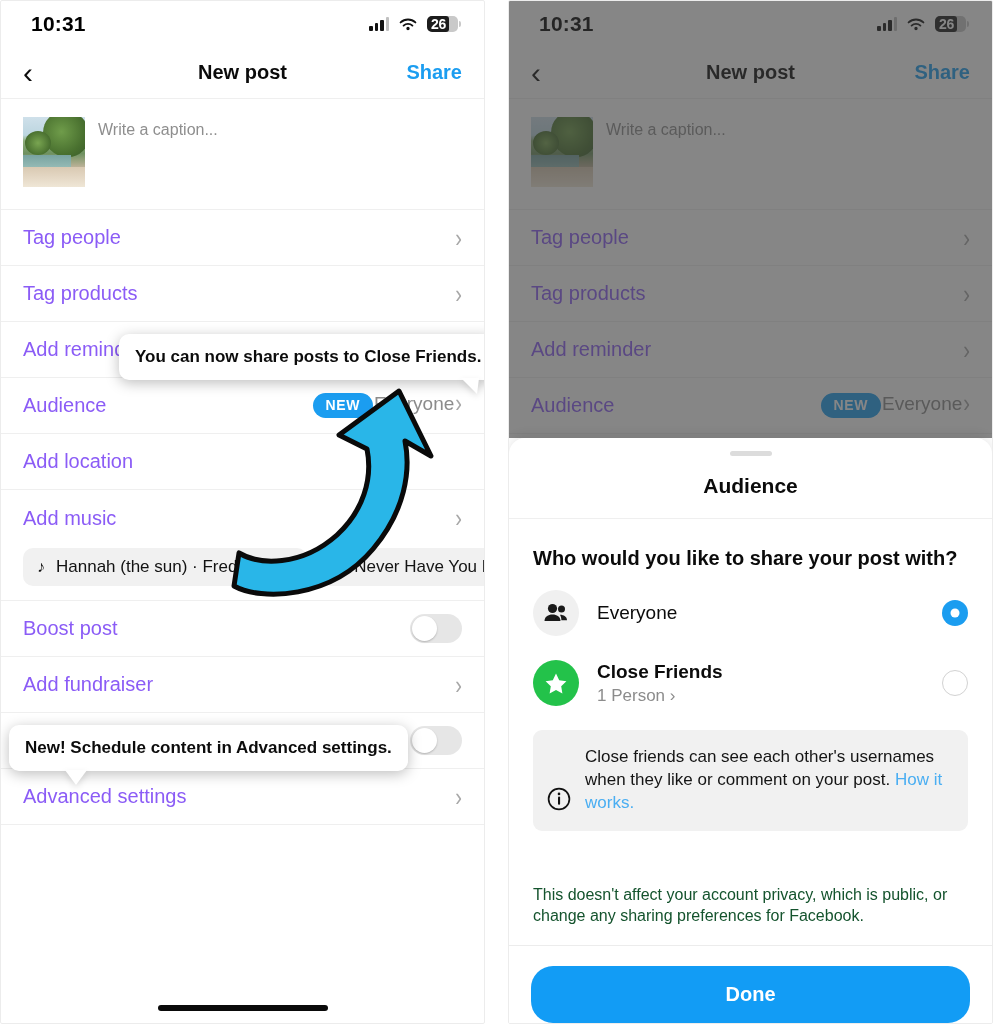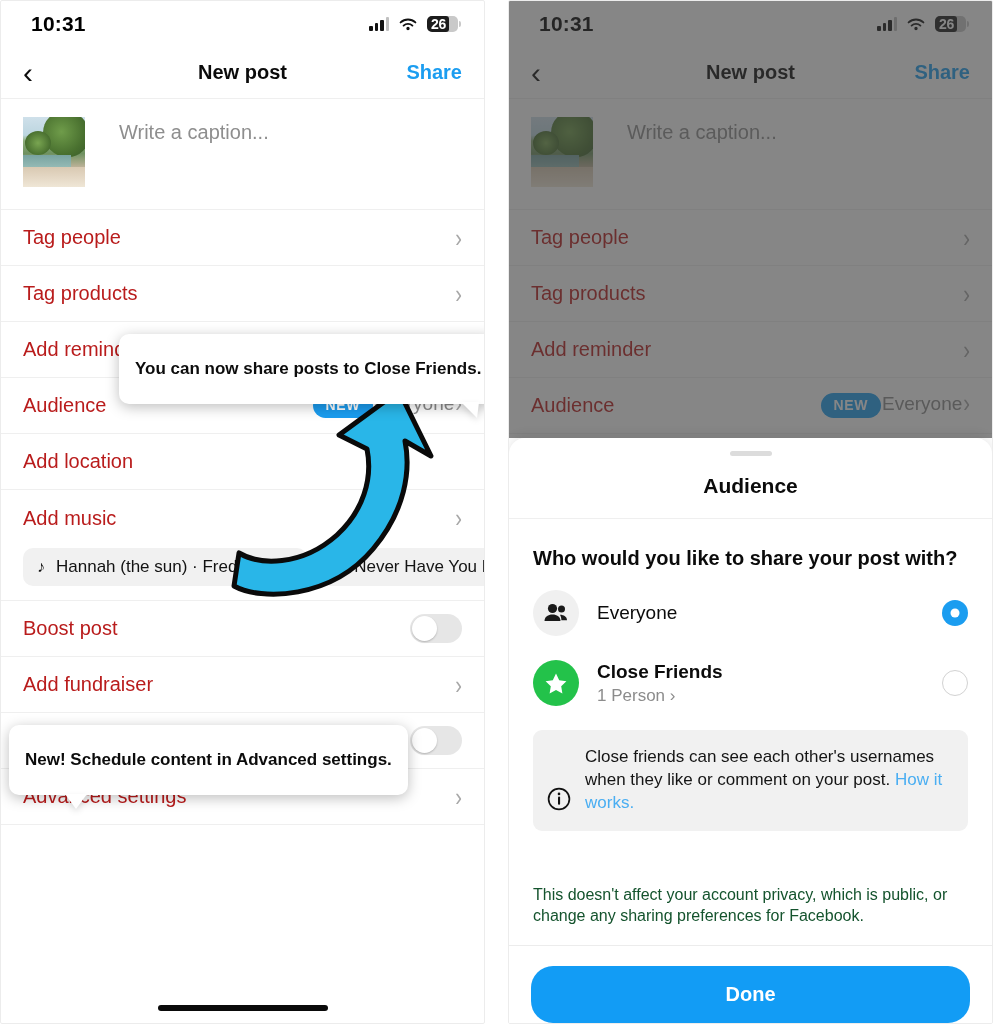--- a/index.html
+++ b/index.html
@@ -153,40 +153,40 @@
     position: absolute; left: 0; bottom: 16px;
     width: 48px; height: 16px;
     background: linear-gradient(180deg,#78a3a0,#9dc1bb);
   }
   .thumb .path {
     position: absolute; left: 0; bottom: 0;
     width: 100%; height: 20px;
     background: linear-gradient(180deg,#d9c9b2,#efe6d6);
   }
   .caption-placeholder {
-    margin-left: 34px;
+    margin-left: 13px;
     color: #8e8e8e;
-    font-size: 20px;
+    font-size: 16px;
     padding-top: 4px;
   }
 
   
   .row {
     height: 56px;
     display: flex;
     align-items: center;
     justify-content: space-between;
     padding: 0 22px;
     box-sizing: border-box;
     position: relative;
   }
   .row.bordered { border-bottom: 1px solid #efefef; }
   .row-label {
     font-size: 20px;
-    color: #b91c1c;
+    color: #8b5cf6;
   }
   .row-right {
     display: flex;
     align-items: flex-start;
     gap: 1px;
   }
   .chev {
     color: #a8a8a8;
     font-size: 20px;
     font-weight: 300;
@@ -244,21 +244,21 @@
   }
   .chip .note { font-size: 16px; color: #111; }
   .chip.second { color: #151515; }
 
   
   .tooltip {
     position: absolute;
     background: #ffffff;
     border-radius: 10px;
     box-shadow: 0 3px 14px rgba(0,0,0,.26);
-    padding: 25px 16px;
+    padding: 13px 16px;
     font-size: 17px;
     font-weight: bold;
     color: #0c0c0c;
     z-index: 30;
     white-space: nowrap;
   }
   .tooltip .tail {
     position: absolute;
     width: 0; height: 0;
   }

